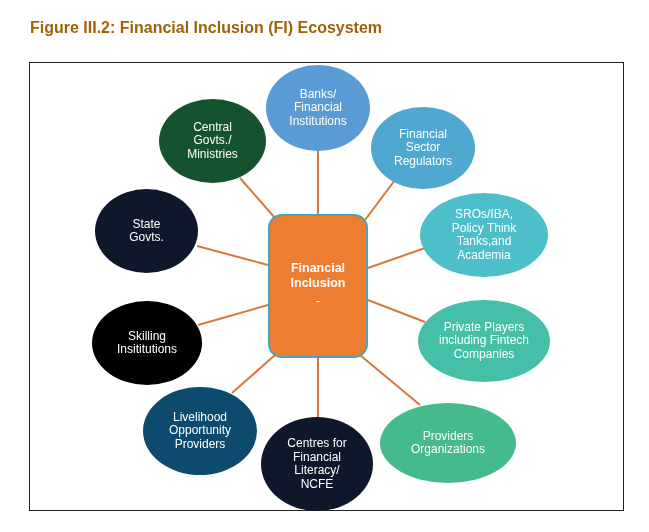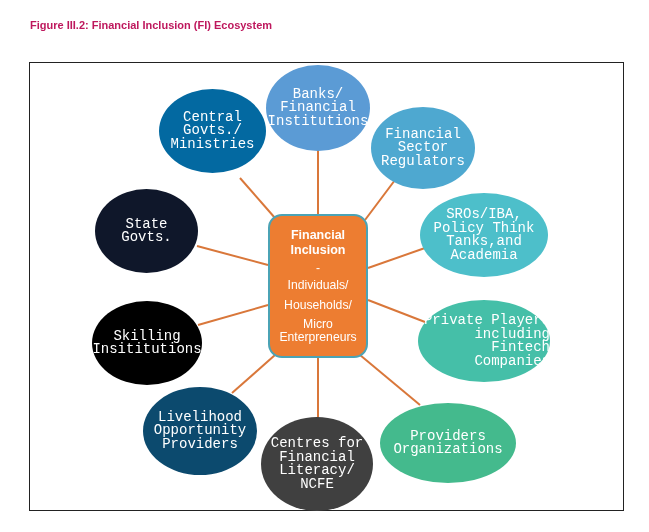--- a/index.html
+++ b/index.html
@@ -1,20 +1,20 @@
 <!DOCTYPE html>
 <html><head>
 <meta charset="utf-8">
 <style>
   html, body { margin:0; padding:0; background:#ffffff; }
   body { width:649px; height:532px; position:relative; overflow:hidden; font-family:"Liberation Sans", sans-serif; }
-  .title { position:absolute; left:30px; top:19px; font-size:11px; font-weight:bold; color:#be185d; }
+  .title { position:absolute; left:30px; top:19px; font-size:16px; font-weight:bold; color:#a16207; }
   .frame { position:absolute; left:29px; top:62px; width:595px; height:449px; border:1.5px solid #222; box-sizing:border-box; }
   svg.links { position:absolute; left:0; top:0; }
-  .node { position:absolute; border-radius:50%; display:flex; align-items:center; justify-content:center; text-align:center; color:#ffffff; font-size:14px; line-height:13.5px; box-sizing:border-box;font-family:Liberation Mono, monospace; }
+  .node { position:absolute; border-radius:50%; display:flex; align-items:center; justify-content:center; text-align:center; color:#ffffff; font-size:12px; line-height:13.5px; box-sizing:border-box; }
   .node span { white-space:pre-line; }
   .center { position:absolute; left:268px; top:214px; width:100px; height:144px; background:#ED7D31; border:2.5px solid #4BA3B5; border-radius:14px; box-sizing:border-box; color:#fff; text-align:center; font-size:12.2px; display:flex; flex-direction:column; align-items:center; justify-content:center; }
   .center .h { font-weight:bold; font-size:12.5px; line-height:15px; white-space:pre-line; }
   .center .dash { line-height:15px; margin:3px 0 2px; }
   .center .sub { line-height:14px; }
   .center .sub div { margin-bottom:6px; }
   .center .sub div.tight { margin-bottom:0; line-height:13px; }
 </style>
 </head>
 <body>
@@ -44,57 +44,51 @@
   <span>Financial
 Sector
 Regulators</span>
 </div>
 <div class="node" style="left: 420px; top: 193px; width: 128px; height: 84px; background: rgb(77, 191, 202); align-items: center;">
   <span>SROs/IBA,
 Policy Think
 Tanks,and
 Academia</span>
 </div>
-<div class="node" style="left: 418px; top: 300px; width: 132px; height: 82px; background: rgb(69, 191, 168); text-align: right;">
+<div class="node" style="left: 418px; top: 300px; width: 132px; height: 82px; background: rgb(69, 191, 168);">
   <span>Private Players
 including Fintech
 Companies</span>
 </div>
 <div class="node" style="left: 380px; top: 403px; width: 136px; height: 80px; background: rgb(68, 186, 141);">
   <span>Providers
 Organizations</span>
 </div>
-<div class="node" style="left: 261px; top: 417px; width: 112px; height: 94px; background: #404040;">
+<div class="node" style="left: 261px; top: 417px; width: 112px; height: 94px; background: #0f172a;">
   <span>Centres for
 Financial
 Literacy/
 NCFE</span>
 </div>
 <div class="node" style="left: 143px; top: 387px; width: 114px; height: 88px; background: #0c4a6e;">
   <span>Livelihood
 Opportunity
 Providers</span>
 </div>
 <div class="node" style="left: 92px; top: 301px; width: 110px; height: 84px; background: #000000;">
   <span>Skilling
 Insititutions</span>
 </div>
 <div class="node" style="left: 95px; top: 189px; width: 103px; height: 84px; background: #0f172a;">
   <span>State
 Govts.</span>
 </div>
-<div class="node" style="left: 159px; top: 89px; width: 107px; height: 84px; background: #0369a1;">
+<div class="node" style="left: 159px; top: 99px; width: 107px; height: 84px; background: #14532d;">
   <span>Central
 Govts./
 Ministries</span>
 </div>
 
 <div class="center" style="background: rgb(237, 125, 49); border-color: rgb(75, 163, 181);">
   <div class="h">Financial
 Inclusion</div>
   <div class="dash">-</div>
-  <div class="sub">
-    <div>Individuals/</div>
-    <div>Households/</div>
-    <div class="tight">Micro</div>
-    <div class="tight">Enterpreneurs</div>
-  </div>
 </div>
 
 </body></html>

